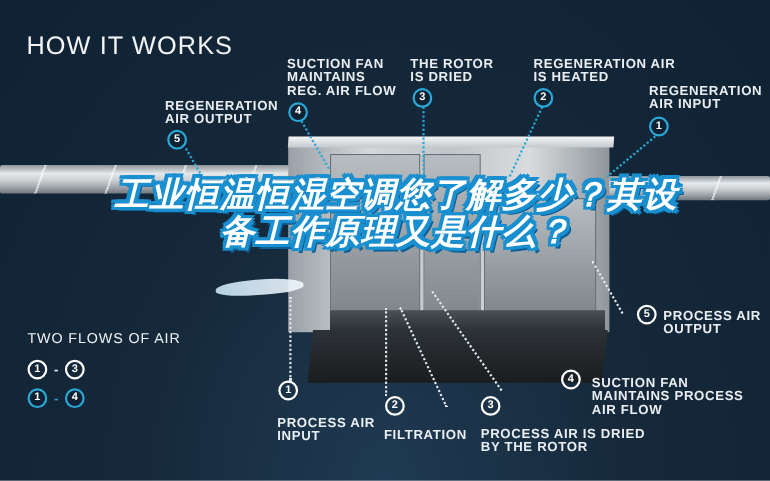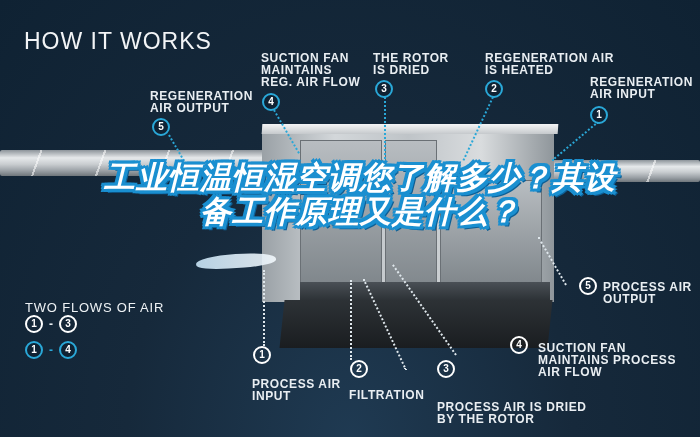--- a/index.html
+++ b/index.html
@@ -133,34 +133,34 @@
 <div class="abs badge" style="left:590px;top:106px;">1</div>
 
 <div class="abs badge white" style="left:253px;top:346px;">1</div>
 <div class="abs lbl" style="left:252px;top:378px;">PROCESS AIR
 INPUT</div>
 
 <div class="abs badge white" style="left:350px;top:360px;">2</div>
 <div class="abs lbl" style="left:349px;top:389px;text-align:center;">FILTRATION</div>
 
 <div class="abs badge white" style="left:437px;top:360px;">3</div>
-<div class="abs lbl" style="left:437px;top:401px;">PROCESS AIR IS DRIED
+<div class="abs lbl" style="left:437px;top:388px;">PROCESS AIR IS DRIED
 BY THE ROTOR</div>
 
 <div class="abs badge white" style="left:510px;top:336px;">4</div>
 <div class="abs lbl" style="left:538px;top:342px;">SUCTION FAN
 MAINTAINS PROCESS
 AIR FLOW</div>
 
 <div class="abs badge white" style="left:579px;top:277px;">5</div>
 <div class="abs lbl" style="left:603px;top:281px;">PROCESS AIR
 OUTPUT</div>
 
 <div class="abs" style="left:25px;top:300px;">
-  <div style="font-size:13px;letter-spacing:0.8px;color:#eef2f5;margin-bottom:0;">TWO FLOWS OF AIR</div>
+  <div style="font-size:13px;letter-spacing:0.8px;color:#eef2f5;margin-bottom:12px;">TWO FLOWS OF AIR</div>
   <div class="legend-row" style="margin-bottom:8px;">
     <span class="badge white" style="position:static;display:inline-block;">1</span>
     <span class="legend-dash">-</span>
     <span class="badge white" style="position:static;display:inline-block;">3</span>
   </div>
   <div class="legend-row">
     <span class="badge" style="position:static;display:inline-block;">1</span>
     <span class="legend-dash" style="color:#2aa8d8;">-</span>
     <span class="badge" style="position:static;display:inline-block;">4</span>
   </div>

